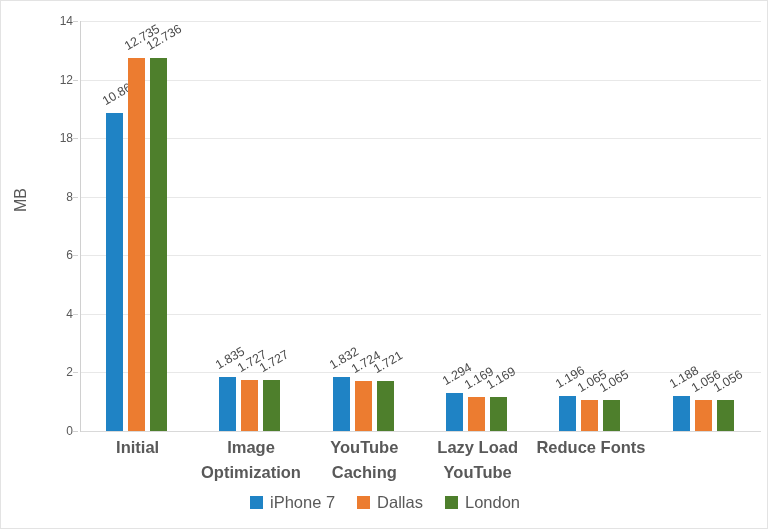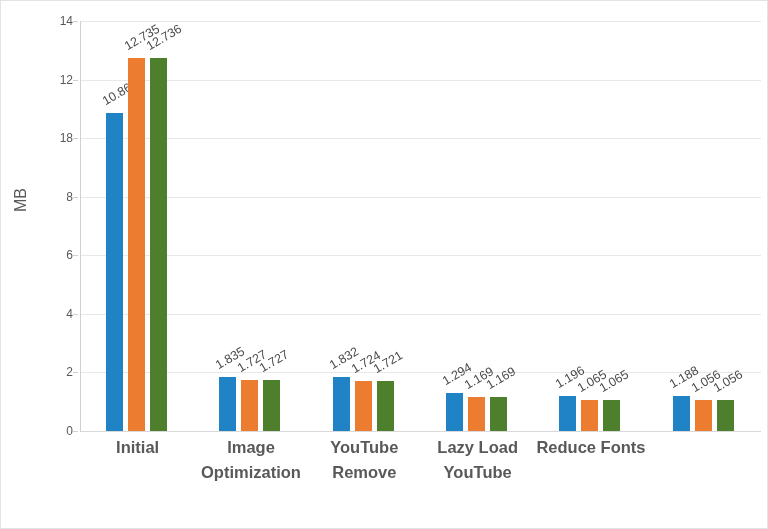--- a/index.html
+++ b/index.html
@@ -244,25 +244,39 @@
   <div id="category-axis">
       <div class="cat-label" style="left: 0px; width: 113.333px;">
         <span>Initial</span>
       </div>
       <div class="cat-label" style="left: 113.333px; width: 113.333px;">
         <span>Image</span>
         <span>Optimization</span>
       </div>
       <div class="cat-label" style="left: 226.667px; width: 113.333px;">
         <span>YouTube</span>
-        <span>Remove</span>
+        <span>Caching</span>
       </div>
       <div class="cat-label" style="left: 340px; width: 113.333px;">
         <span>Lazy Load</span>
         <span>YouTube</span>
       </div>
       <div class="cat-label" style="left: 453.333px; width: 113.333px;">
         <span>Reduce Fonts</span>
       </div>
     </div>
 
+  <div id="legend">
+      <div class="legend-item">
+        <span class="legend-swatch" style="background: rgb(31, 131, 197);"></span>
+        <span class="legend-text">iPhone 7</span>
+      </div>
+      <div class="legend-item">
+        <span class="legend-swatch" style="background: rgb(236, 124, 48);"></span>
+        <span class="legend-text">Dallas</span>
+      </div>
+      <div class="legend-item">
+        <span class="legend-swatch" style="background: rgb(78, 127, 44);"></span>
+        <span class="legend-text">London</span>
+      </div>
+    </div>
 
 </div>
 
 </body></html>

